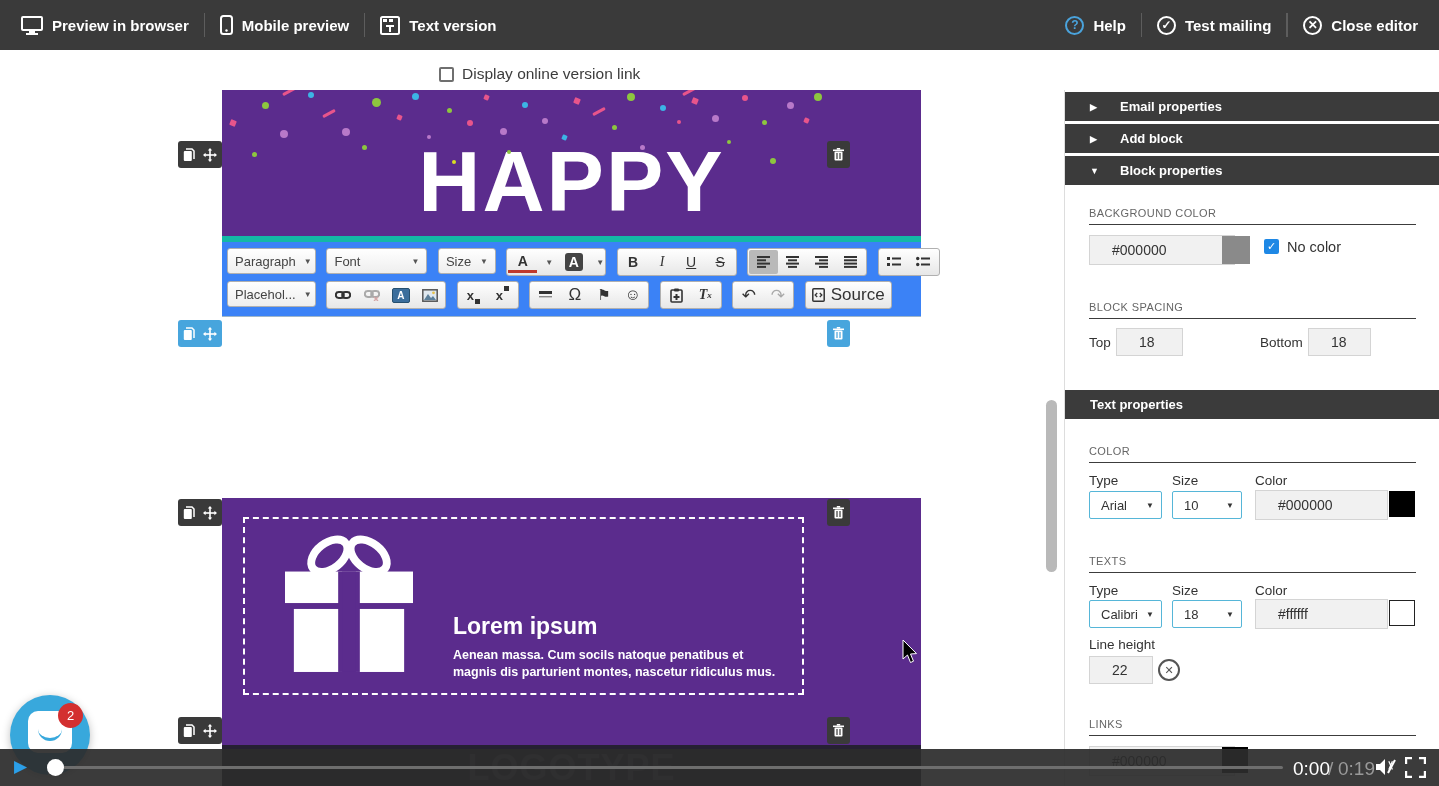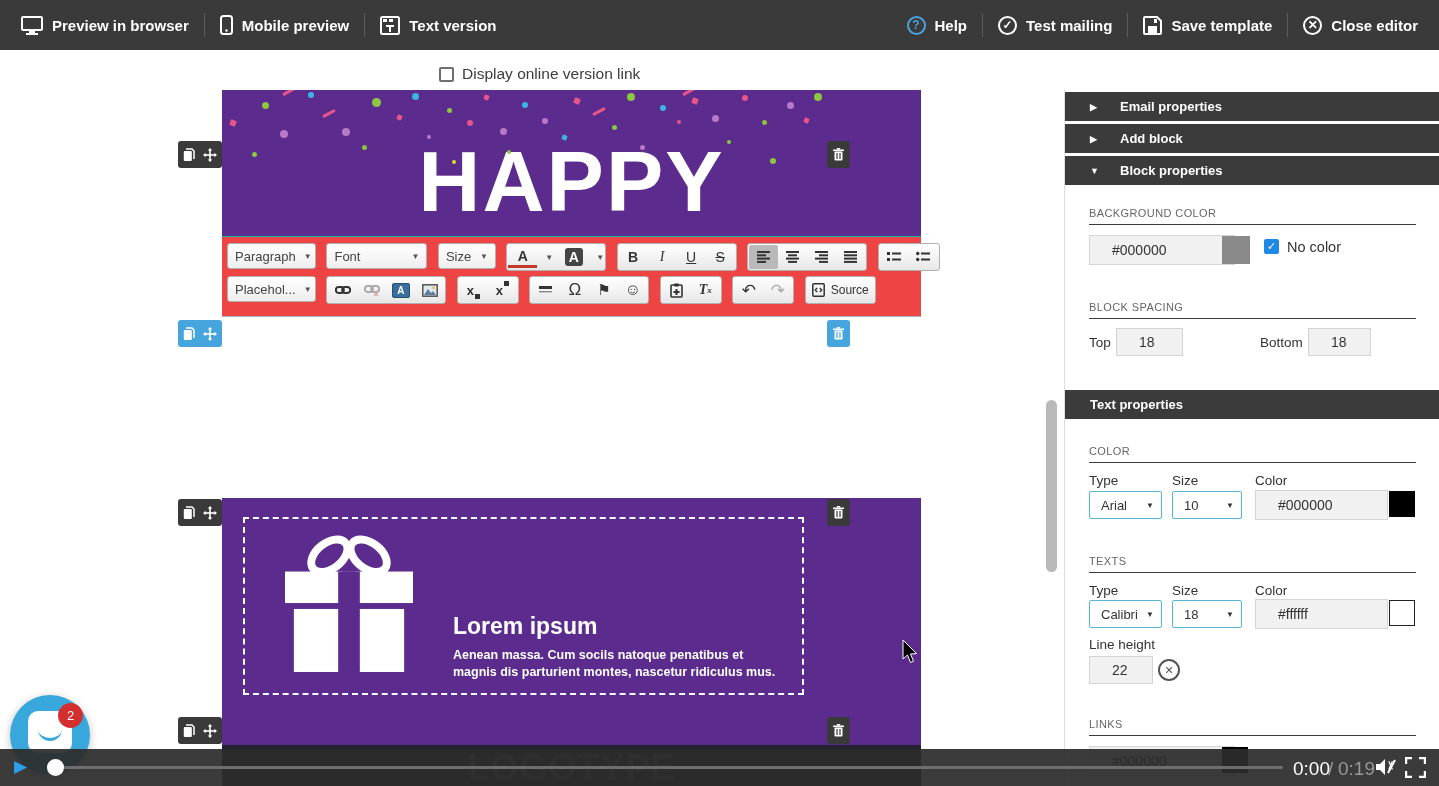--- a/index.html
+++ b/index.html
@@ -30,21 +30,21 @@
   .body-text{color:#fff;font-size:17.5px;line-height:22.5px}
   .dashed{position:absolute;left:21px;top:19px;width:561px;height:178px;border:2px dashed #fff;box-sizing:border-box}
   .footerblk{background:#262033;color:#57525f;font-weight:bold;font-size:36px;letter-spacing:1px;text-align:center}
   
   .hnd{position:absolute;width:44px;height:27px;background:#3a3a3a;border-radius:3px;display:flex;
        align-items:center;justify-content:center;gap:8px;z-index:6;cursor:pointer}
   .trash{position:absolute;width:23px;height:27px;background:#3a3a3a;border-radius:3px;display:flex;
          align-items:center;justify-content:center;z-index:6;cursor:pointer}
   .blue{background:#47a5dd !important}
   
-  .rte{background:#ef4444;border-top:1px solid #14b8a6;border-bottom:1px solid #9fb6c9;padding:6px 0 0 5px}
+  .rte{background:#3b82f6;border-top:6px solid #14b8a6;border-bottom:1px solid #9fb6c9;padding:6px 0 0 5px}
   .rte-row{height:32px;white-space:nowrap}
   .grp{display:inline-flex;align-items:center;height:26px;background:linear-gradient(#ffffff,#e7e7e7);
        border:1px solid #b0b0b0;border-radius:3px;margin-right:6px;vertical-align:top;padding:0 1px}
   .ddl{display:inline-flex;align-items:center;justify-content:space-between;height:26px;
        background:linear-gradient(#ffffff,#eeeeee);border:1px solid #b0b0b0;border-radius:3px;
        font-size:13px;color:#444;padding:0 7px;margin-right:6px;box-sizing:border-box;cursor:pointer}
   .sarr{font-size:8px;color:#555;margin-left:8px}
   .tbtn{min-width:25px;height:24px;display:inline-flex;align-items:center;justify-content:center;
         font-size:14px;color:#333;padding:0 2px;cursor:pointer;position:relative}
   .tbtn.active{background:#b9b9b9;border-radius:2px}
@@ -123,28 +123,20 @@
       <div class="tb-btn">
         <span class="circle-ic help">?</span>
         <span>Help</span>
       </div>
       <div class="tb-sep"></div>
       <div class="tb-btn">
         <span class="circle-ic">✓</span>
         <span>Test mailing</span>
       </div>
       <div class="tb-sep"></div>
-      <div class="tb-btn">
-        <svg width="19" height="19" viewBox="0 0 19 19">
-            <path d="M1,2 a1,1 0 0 1 1,-1 h12 l4,4 v12 a1,1 0 0 1 -1,1 h-15 a1,1 0 0 1 -1,-1 z" fill="none" stroke="#fff" stroke-width="2"></path>
-            <rect x="5" y="10" width="9" height="7" fill="#fff"></rect>
-            <rect x="11" y="3" width="3" height="4" fill="#fff"></rect>
-          </svg>
-        <span>Save template</span>
-      </div>
       <div class="tb-sep"></div>
       <div class="tb-btn">
         <span class="circle-ic">✕</span>
         <span>Close editor</span>
       </div>
     </div>
   </header>
 
   <div class="abs" style="left:439px;top:65px;display:flex;align-items:center;gap:8px">
     <span class="cb off"></span>
@@ -340,21 +332,21 @@
         </span>
         <span class="grp">
           <span class="tbtn" style="font-size:17px">↶</span>
           <span class="tbtn dis" style="font-size:17px">↷</span>
         </span>
         <span class="grp" style="padding:0 6px">
           <svg width="13" height="14" viewBox="0 0 13 14" style="margin-right:6px">
               <rect x="0.8" y="0.8" width="11.4" height="12.4" rx="1" fill="none" stroke="#333" stroke-width="1.5"></rect>
               <path d="M5.2,5 L3.2,7 L5.2,9 M7.8,5 L9.8,7 L7.8,9" fill="none" stroke="#333" stroke-width="1.3"></path>
             </svg>
-          <span style="font-size:12px;color:#333">Source</span>
+          <span style="font-size:17px;color:#333">Source</span>
         </span>
       </div>
     </div>
 
 
     <div class="blk purple" style="top:408px;height:247px">
       <div class="dashed">
         <svg class="abs" style="left:40px;top:12px" width="128" height="150" viewBox="0 0 130 150">
           <ellipse cx="45" cy="24" rx="21" ry="13" fill="none" stroke="#fff" stroke-width="8" transform="rotate(-38 45 24)"></ellipse>
           <ellipse cx="85" cy="24" rx="21" ry="13" fill="none" stroke="#fff" stroke-width="8" transform="rotate(38 85 24)"></ellipse>

